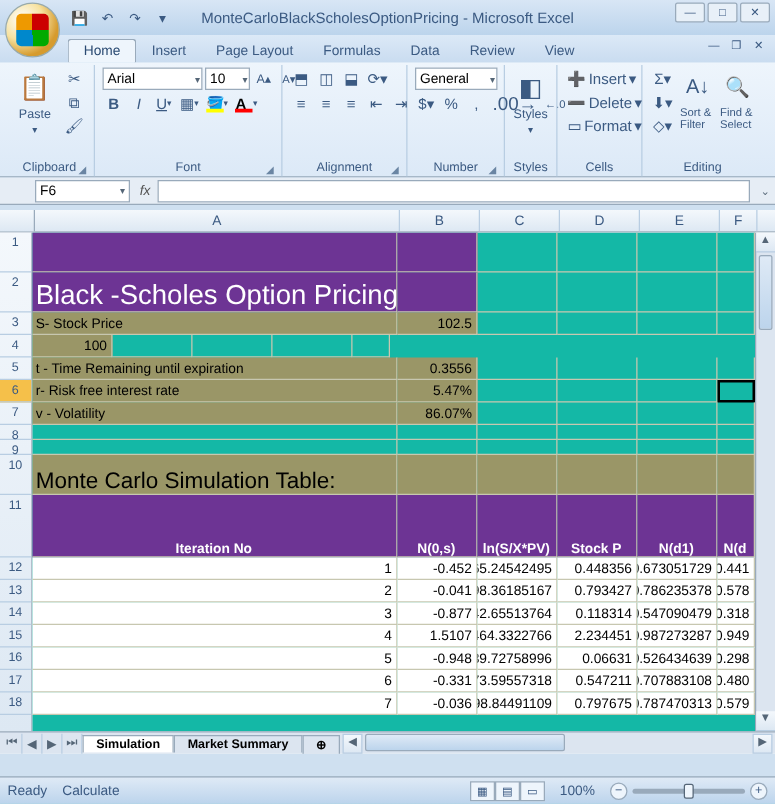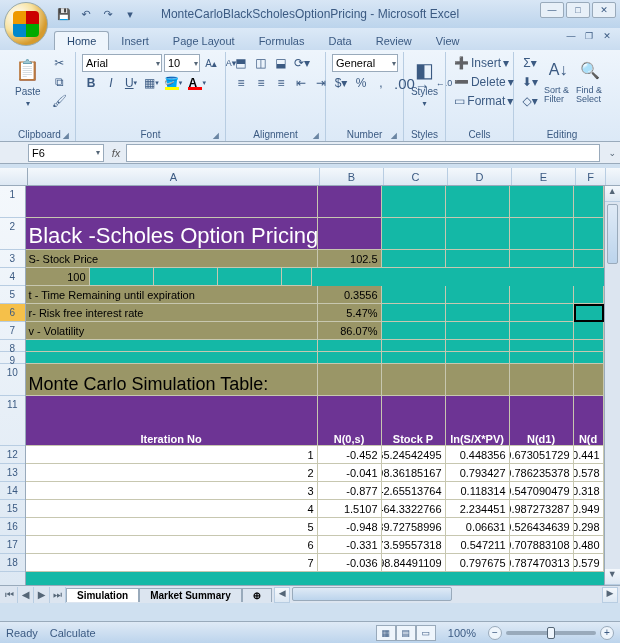--- a/index.html
+++ b/index.html
@@ -378,22 +378,22 @@
           <div class="cell cA olive hdr-sub" style="align-items:flex-end">Monte Carlo Simulation Table:</div>
           <div class="cell cB olive"></div>
           <div class="cell cC olive"></div>
           <div class="cell cD olive"></div>
           <div class="cell cE olive"></div>
           <div class="cell cF olive"></div>
         </div>
       <div class="cellrow tall">
         <div class="cell cA purple thdr" style="align-items:flex-end">Iteration No</div>
         <div class="cell cB purple thdr" style="align-items:flex-end">N(0,s)</div>
+        <div class="cell cD purple thdr" style="align-items:flex-end">ln(S/X*PV)</div>
         <div class="cell cC purple thdr" style="align-items:flex-end">Stock P</div>
-        <div class="cell cD purple thdr" style="align-items:flex-end">ln(S/X*PV)</div>
         <div class="cell cE purple thdr" style="align-items:flex-end">N(d1)</div>
         <div class="cell cF purple thdr" style="align-items:flex-end">N(d</div>
       </div>
       <div id="mc-rows">
           <div class="cellrow">
             <div class="cell cA ar" style="background: rgb(255, 255, 255);">1</div>
             <div class="cell cB ar" style="background: rgb(255, 255, 255);">-0.452</div>
             <div class="cell cC ar" style="background: rgb(255, 255, 255);">65.24542495</div>
             <div class="cell cD ar" style="background: rgb(255, 255, 255);">0.448356</div>
             <div class="cell cE ar" style="background: rgb(255, 255, 255);">0.673051729</div>

